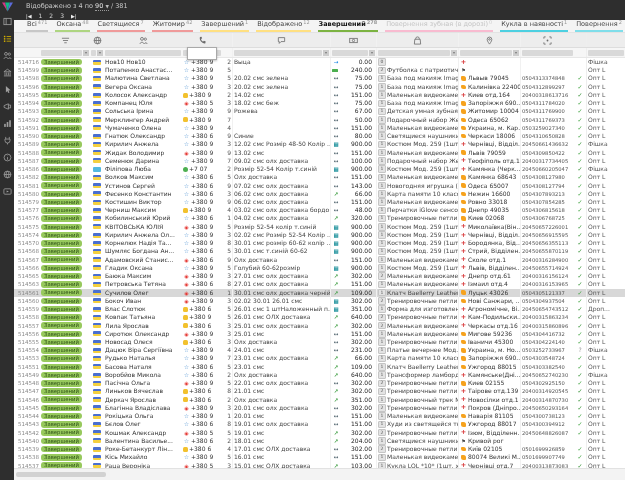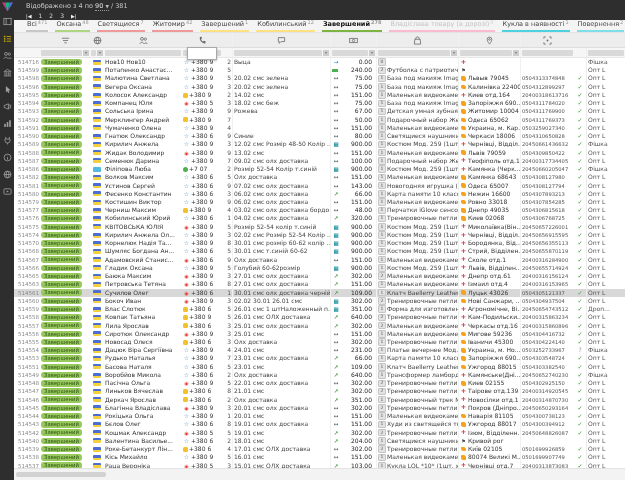--- a/index.html
+++ b/index.html
@@ -184,23 +184,23 @@
         <span class="pg">3</span>
         <span class="nav">▶|</span>
       </div>
   </div>
   <div class="tabs" id="tabs">
       <div class="tab" style="border-bottom-color: rgb(199, 199, 199);"><span>Всі</span><span class="cnt">471</span></div>
       <div class="tab" style="border-bottom-color: rgb(174, 213, 129);"><span>Оксана</span><span class="cnt">48</span></div>
       <div class="tab" style="border-bottom-color: rgb(239, 154, 154);"><span>Светящиеся</span><span class="cnt">7</span></div>
       <div class="tab" style="border-bottom-color: rgb(239, 154, 154);"><span>Житомир</span><span class="cnt">42</span></div>
       <div class="tab" style="border-bottom-color: rgb(255, 224, 130);"><span>Завершений</span><span class="cnt">1</span></div>
-      <div class="tab" style="border-bottom-color: rgb(255, 224, 130);"><span>Кобилинський</span><span class="cnt">12</span></div>
+      <div class="tab" style="border-bottom-color: rgb(255, 224, 130);"><span>Відображено</span><span class="cnt">12</span></div>
       <div class="tab active" style="border-bottom-color: rgb(124, 179, 66);"><span>Завершений</span><span class="cnt">278</span></div>
-      <div class="tab faded" style="border-bottom-color: rgb(248, 187, 208);"><span>Владіслава товару (в дорозі)</span><span class="cnt">0</span></div>
+      <div class="tab faded" style="border-bottom-color: rgb(248, 187, 208);"><span>Повернення зубная (в дорозі)</span><span class="cnt">0</span></div>
       <div class="tab" style="border-bottom-color: rgb(77, 208, 225);"><span>Кукла в наявності</span><span class="cnt">1</span></div>
       <div class="tab" style="border-bottom-color: rgb(128, 222, 234);"><span>Повернення</span><span class="cnt">2</span></div>
       <div class="tab faded" style="border-bottom-color: rgb(255, 224, 178);"><span>Сервіси</span></div>
     </div>
   <div class="thead" id="thead">
       <div class="th c-id"></div>
       <div class="th c-status">
         <svg width="9" height="9" viewBox="0 0 10 10">
           <path d="M1,2.5 H9 M2.2,5 H7.8 M3.6,7.5 H6.4"></path>
         </svg>

